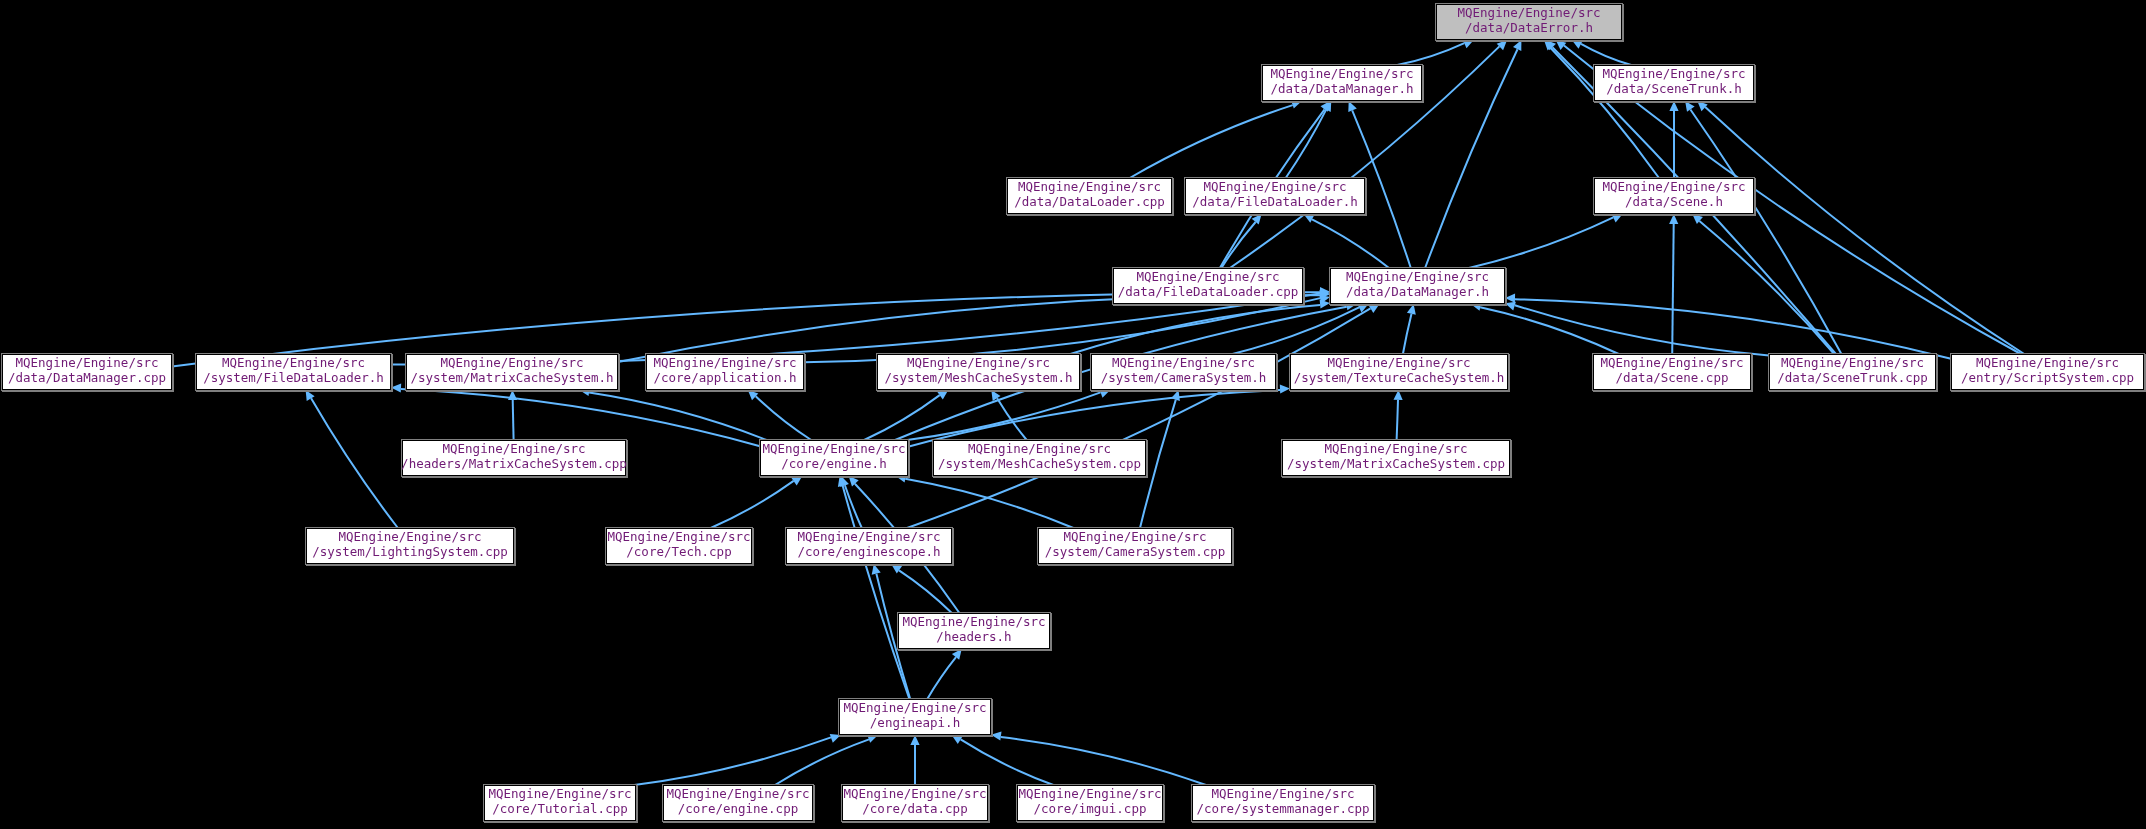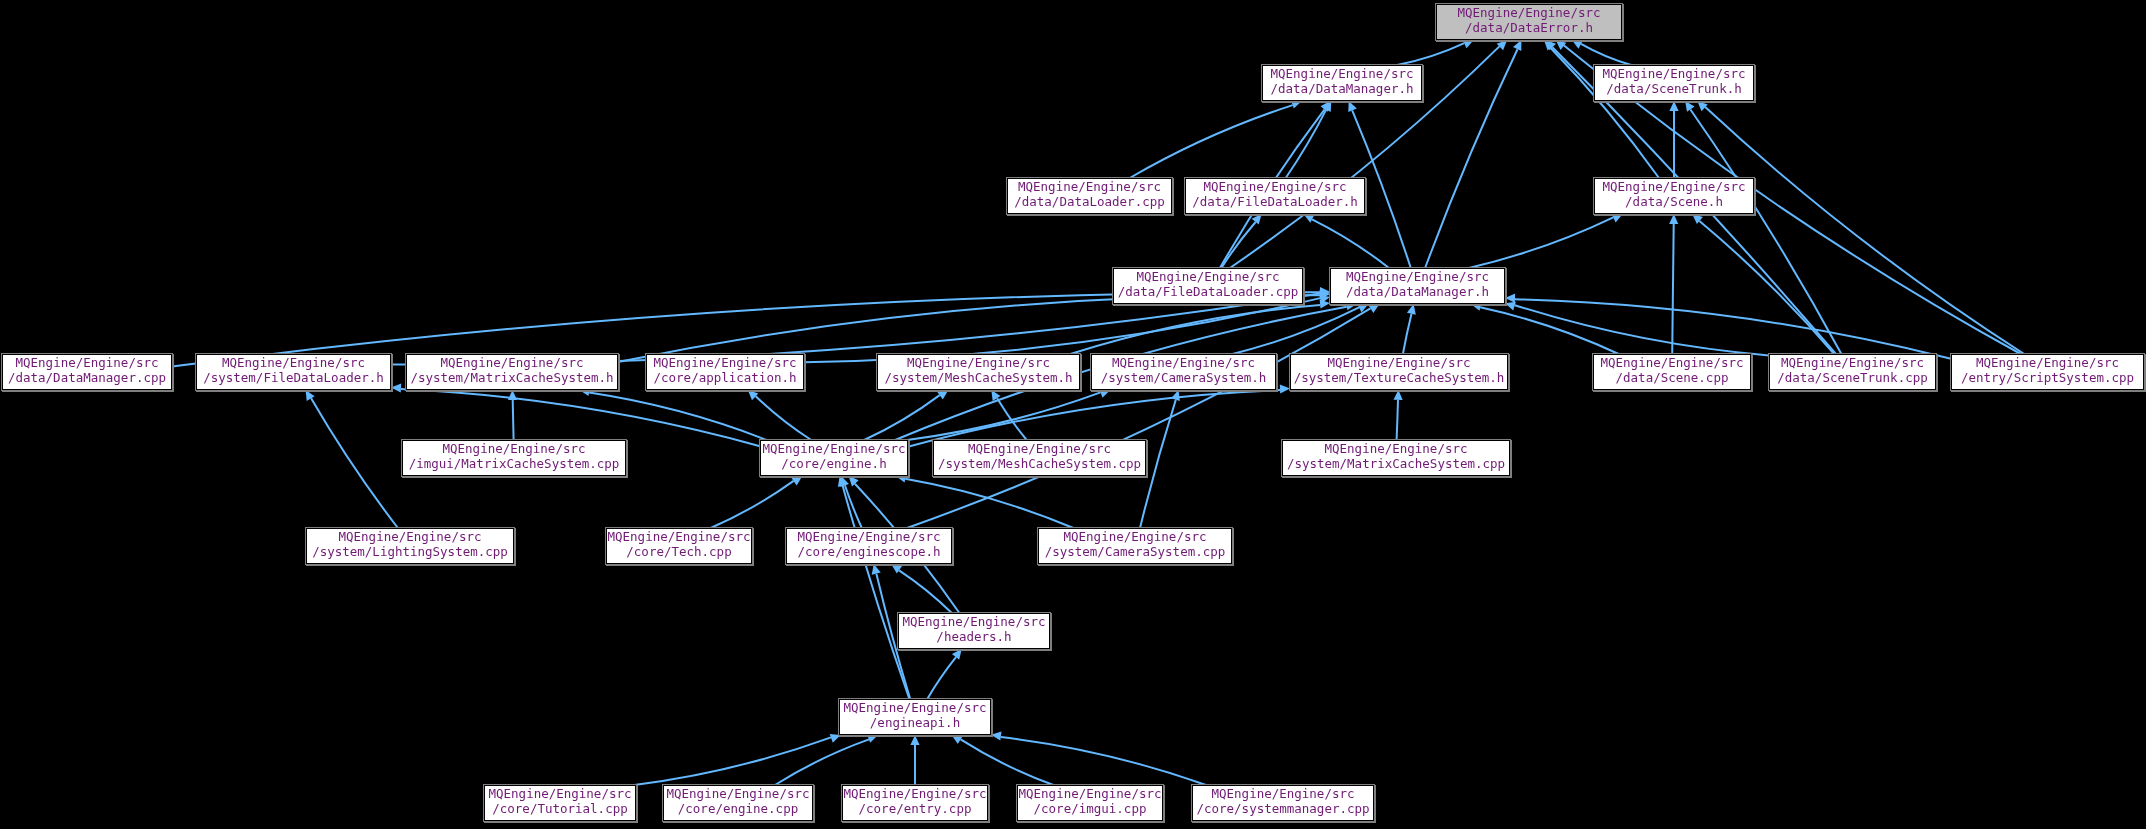--- a/index.html
+++ b/index.html
@@ -235,21 +235,21 @@
     <div class="node" style="left: 1769px; top: 354px; width: 167px; height: 36px;">
       <span class="l1">MQEngine/Engine/src</span>
       <span class="l2">/data/SceneTrunk.cpp</span>
     </div>
     <div class="node" style="left: 1951px; top: 354px; width: 193px; height: 36px;">
       <span class="l1">MQEngine/Engine/src</span>
       <span class="l2">/entry/ScriptSystem.cpp</span>
     </div>
     <div class="node" style="left: 402px; top: 440px; width: 224px; height: 36px;">
       <span class="l1">MQEngine/Engine/src</span>
-      <span class="l2">/imgui/MatrixCacheSystem.cpp</span>
+      <span class="l2">/headers/MatrixCacheSystem.cpp</span>
     </div>
     <div class="node" style="left: 760px; top: 440px; width: 148px; height: 36px;">
       <span class="l1">MQEngine/Engine/src</span>
       <span class="l2">/core/engine.h</span>
     </div>
     <div class="node" style="left: 933px; top: 440px; width: 213px; height: 36px;">
       <span class="l1">MQEngine/Engine/src</span>
       <span class="l2">/system/MeshCacheSystem.cpp</span>
     </div>
     <div class="node" style="left: 1282px; top: 440px; width: 228px; height: 36px;">
@@ -283,21 +283,21 @@
     <div class="node" style="left: 484px; top: 785px; width: 152px; height: 36px;">
       <span class="l1">MQEngine/Engine/src</span>
       <span class="l2">/core/Tutorial.cpp</span>
     </div>
     <div class="node" style="left: 663px; top: 785px; width: 150px; height: 36px;">
       <span class="l1">MQEngine/Engine/src</span>
       <span class="l2">/core/engine.cpp</span>
     </div>
     <div class="node" style="left: 842px; top: 785px; width: 146px; height: 36px;">
       <span class="l1">MQEngine/Engine/src</span>
-      <span class="l2">/core/entry.cpp</span>
+      <span class="l2">/core/data.cpp</span>
     </div>
     <div class="node" style="left: 1017px; top: 785px; width: 146px; height: 36px;">
       <span class="l1">MQEngine/Engine/src</span>
       <span class="l2">/core/imgui.cpp</span>
     </div>
     <div class="node" style="left: 1192px; top: 785px; width: 182px; height: 36px;">
       <span class="l1">MQEngine/Engine/src</span>
       <span class="l2">/core/systemmanager.cpp</span>
     </div>
   </div>

